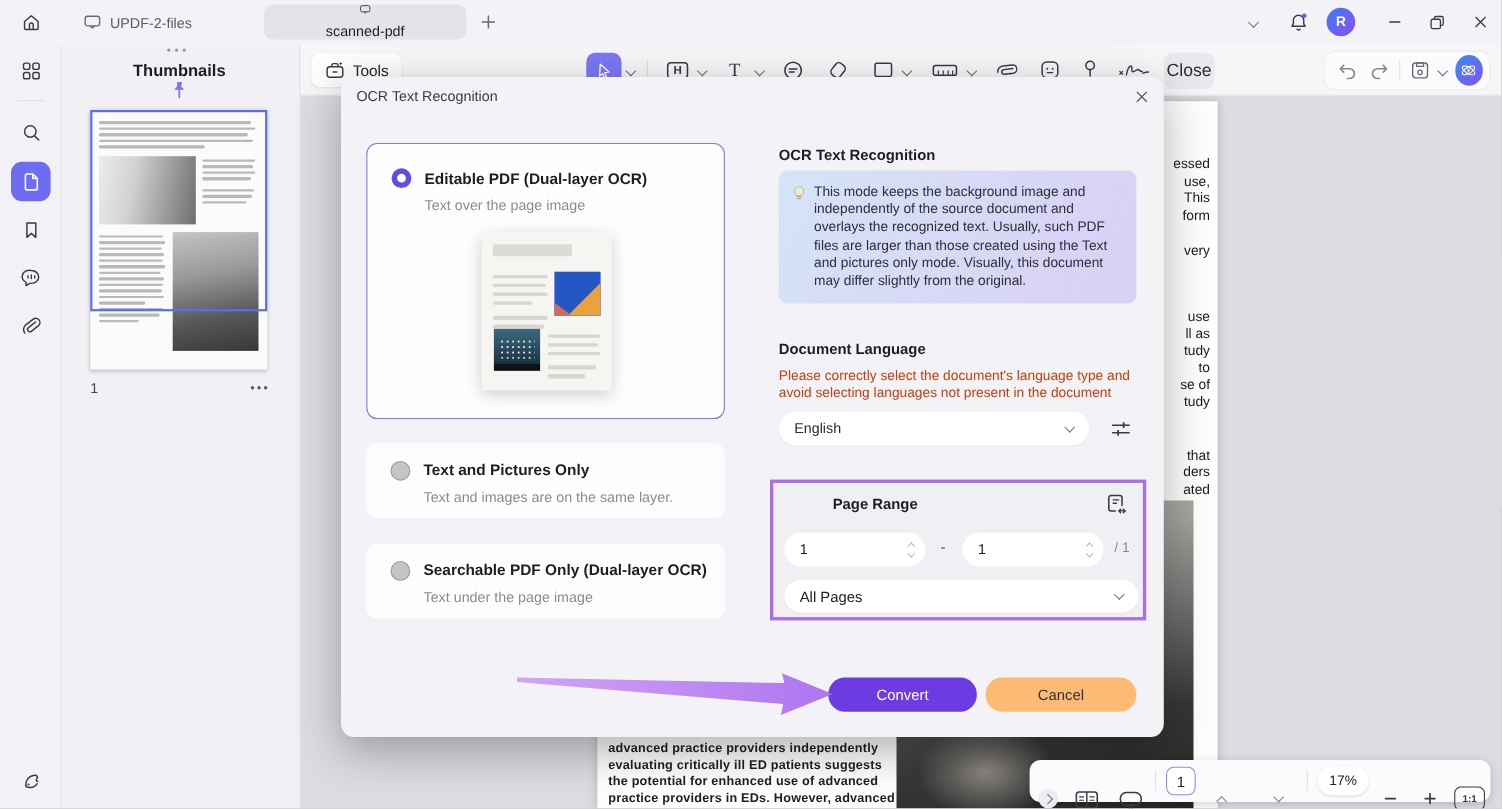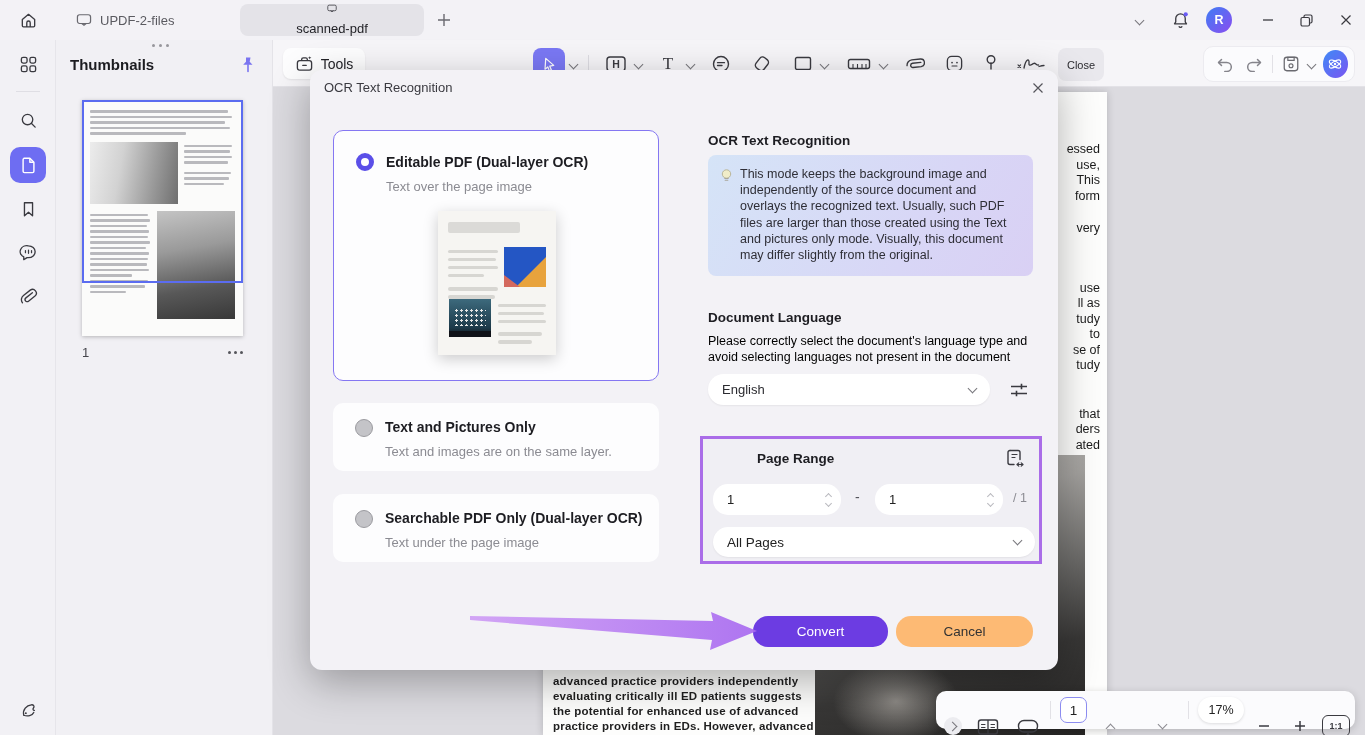--- a/index.html
+++ b/index.html
@@ -32,21 +32,21 @@
   .panel-title { font-size:15px; font-weight:bold; color:#1c1c20; }
   .thumb { position:absolute; left:26px; top:60px; width:161px; height:236px; background:#fbfbfa; box-shadow:0 1px 4px rgba(0,0,0,.25); cursor:pointer; }
   .tline { height:2.5px; background:#b9b9bd; border-radius:1px; margin:3px 0 0; }
   .viewrect { position:absolute; left:0; top:0; width:161px; height:183px; border:2px solid #5b6cf0; pointer-events:none; }
 
   
   .toolbar { position:absolute; left:273px; top:40px; width:1092px; height:47px; background:#f6f5f8; border-bottom:1px solid #e3e2e7; }
   .tool { position:absolute; top:8px; height:31px; display:flex; align-items:center; justify-content:center; border-radius:8px; cursor:pointer; }
   .chev { width:7px; height:7px; border-right:1.4px solid #77767c; border-bottom:1.4px solid #77767c; transform:rotate(45deg); }
   .tdiv { position:absolute; top:15px; width:1px; height:18px; background:#dddce2; }
-  .closebtn { position:absolute; left:785px; top:8px; width:46px; height:33px; background:#e9e8ed; border-radius:8px; font-size:11px; color:#2b2b30; display:flex; align-items:center; justify-content:center; cursor:pointer; }
+  .closebtn { position:absolute; left:785px; top:8px; width:46px; height:33px; background:#e9e8ed; border-radius:8px; font-size:16px; color:#2b2b30; display:flex; align-items:center; justify-content:center; cursor:pointer; }
   .rightcluster { position:absolute; left:930px; top:6px; width:152px; height:36px; background:#fbfbfd; border:1px solid #ecebf0; border-radius:10px; display:flex; align-items:center; padding:0 6px; }
 
   
   .page { position:absolute; left:543px; top:92px; width:564px; height:643px; background:#fdfdfc; box-shadow:0 0 8px rgba(0,0,0,.18); }
   .photo { position:absolute; left:815px; top:455px; width:270px; height:280px;
     background:
       radial-gradient(90px 60px at 30% 88%, rgba(210,205,198,.55), transparent 70%),
       linear-gradient(165deg,#bab8b5 0%,#a3a19e 25%,#6b6a68 50%,#383736 72%,#262524 100%); }
   .frag { position:absolute; left:1040px; top:142px; width:60px; text-align:right; font-size:12.5px; line-height:15.5px; color:#1b1b1b; font-weight:500; }
   .frag div { white-space:nowrap; }
@@ -60,21 +60,21 @@
   .radio.on { border:5.5px solid #5b4fe8; background:#fff; }
   .radio.off { background:#c4c4c8; border:1px solid #9b9ba0; }
   .card-title { font-size:14px; font-weight:bold; color:#1d1d22; }
   .card-desc { font-size:13px; color:#8b8b92; }
   .sheet { position:absolute; left:104px; top:80px; width:118px; height:144px; background:#f6f5f2; box-shadow:0 4px 14px rgba(0,0,0,.20); }
   .sline { height:3.5px; background:#d7d6d2; border-radius:2px; margin-top:4.5px; }
   .infobox { position:absolute; left:398px; top:85px; width:325px; height:121px; border-radius:8px;
     background:linear-gradient(120deg,#d5e4f7 0%,#d8d6f6 65%,#d9d0f4 100%);
     padding:11px 12px 10px 32px; font-size:12.5px; line-height:16.2px; color:#2e2e36; }
   .rhead { font-size:13.5px; font-weight:bold; color:#1d1d22; }
-  .hint { font-size:12.5px; line-height:16px; color:#000000; }
+  .hint { font-size:12.5px; line-height:16px; color:#c2410c; }
   .pill { background:#fff; border-radius:16px; display:flex; align-items:center; box-shadow:0 1px 2px rgba(0,0,0,.06); cursor:pointer; }
   .prbox { position:absolute; left:390px; top:366px; width:342px; height:128px; border:3px solid #aa6de8; background:#f0eff4; }
   .numin { position:absolute; top:45px; height:31px; width:128px; background:#fff; border-radius:15px; display:flex; align-items:center; }
   .numin input { border:none; outline:none; background:transparent; width:80px; font-size:13px; color:#222; padding-left:14px; font-family:inherit; }
   .stepper { margin-left:auto; margin-right:10px; display:flex; flex-direction:column; gap:2px; }
   .stepper i { width:5px; height:5px; border-right:1.3px solid #b9b9bf; border-bottom:1.3px solid #b9b9bf; }
   .stepper .up { transform:rotate(-135deg); }
   .stepper .dn { transform:rotate(45deg); }
   .btn { position:absolute; top:546px; height:31px; border-radius:15px; display:flex; align-items:center; justify-content:center; font-size:13.5px; cursor:pointer; }
 
@@ -217,21 +217,21 @@
         </svg>
     </div>
   </div>
 
   <div class="panel">
     <div class="dots abs" style="left:96px; top:4px;">
         <i></i>
         <i></i>
         <i></i>
       </div>
-    <div class="flex" style="justify-content:space-between; padding:16px 16px 0 14px;">
+    <div class="flex" style="justify-content:space-between; padding:16px 16px 0 14px;flex-direction:column;">
       <span class="panel-title">Thumbnails</span>
       <svg width="16" height="17" viewBox="0 0 16 17" style="cursor:pointer">
           <path d="M6 1.5 h4.5 l-.8 4.2 l2.8 3 H3.2 l2.8 -3 Z" fill="#7a74f0"></path>
           <path d="M8 8.7 V15.5" stroke="#7a74f0" stroke-width="1.6" stroke-linecap="round"></path>
         </svg>
     </div>
     <div class="thumb">
       <div style="padding:7px 8px 0 8px;">
         <div class="tline" style="width:138px"></div>
         <div class="tline" style="width:142px"></div>

